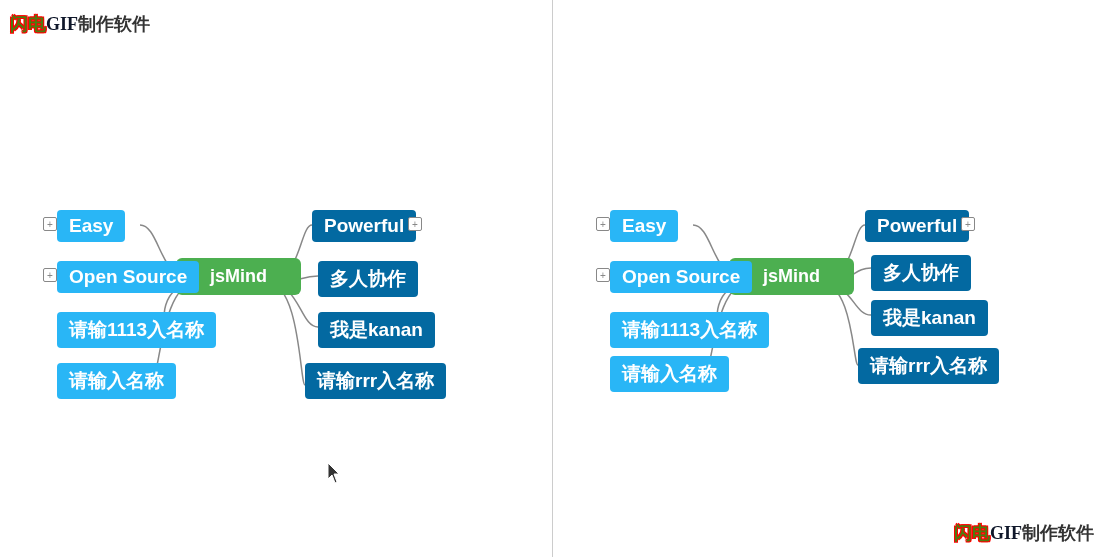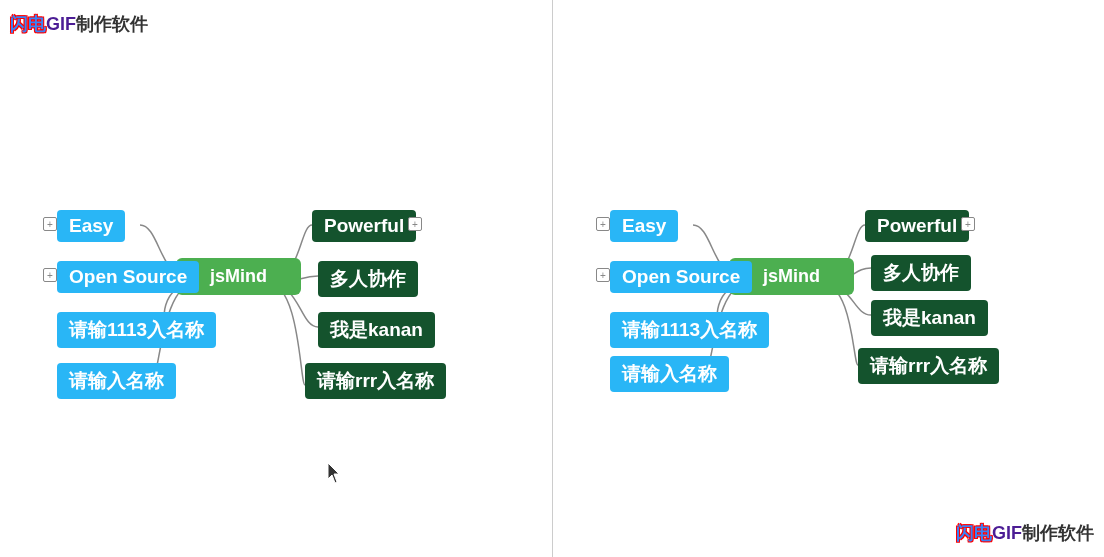--- a/index.html
+++ b/index.html
@@ -12,26 +12,27 @@
       position: relative;
     }
 
     .watermark {
       position: absolute;
       font-weight: bold;
       font-size: 18px;
       z-index: 100;
     }
     .watermark .flash {
-      color: #3b82f6;
+      color: #4d7c0f;
       text-shadow: -1px -1px 0 #f00, 1px -1px 0 #f00, -1px 1px 0 #f00, 1px 1px 0 #f00;
     }
     .watermark .gif {
-      color: #4c1d95;
-      font-weight: bold;
+      color: #0f172a;
+      font-weight: bold;
+      font-family: Liberation Serif, serif;
     }
     .watermark .rest {
       color: #333;
     }
 
     .watermark-tl {
       top: 12px;
       left: 10px;
     }
     .watermark-br {
@@ -96,21 +97,21 @@
     }
 
     .node-left {
       background: #29B6F6;
       color: #fff;
       padding: 5px 12px;
       border-radius: 4px;
     }
 
     .node-right {
-      background: #14532d;
+      background: #0369a1;
       color: #fff;
       padding: 5px 12px;
       border-radius: 4px;
     }
 
     .node-expand {
       position: absolute;
       width: 14px;
       height: 14px;
       border: 1.5px solid #888;

